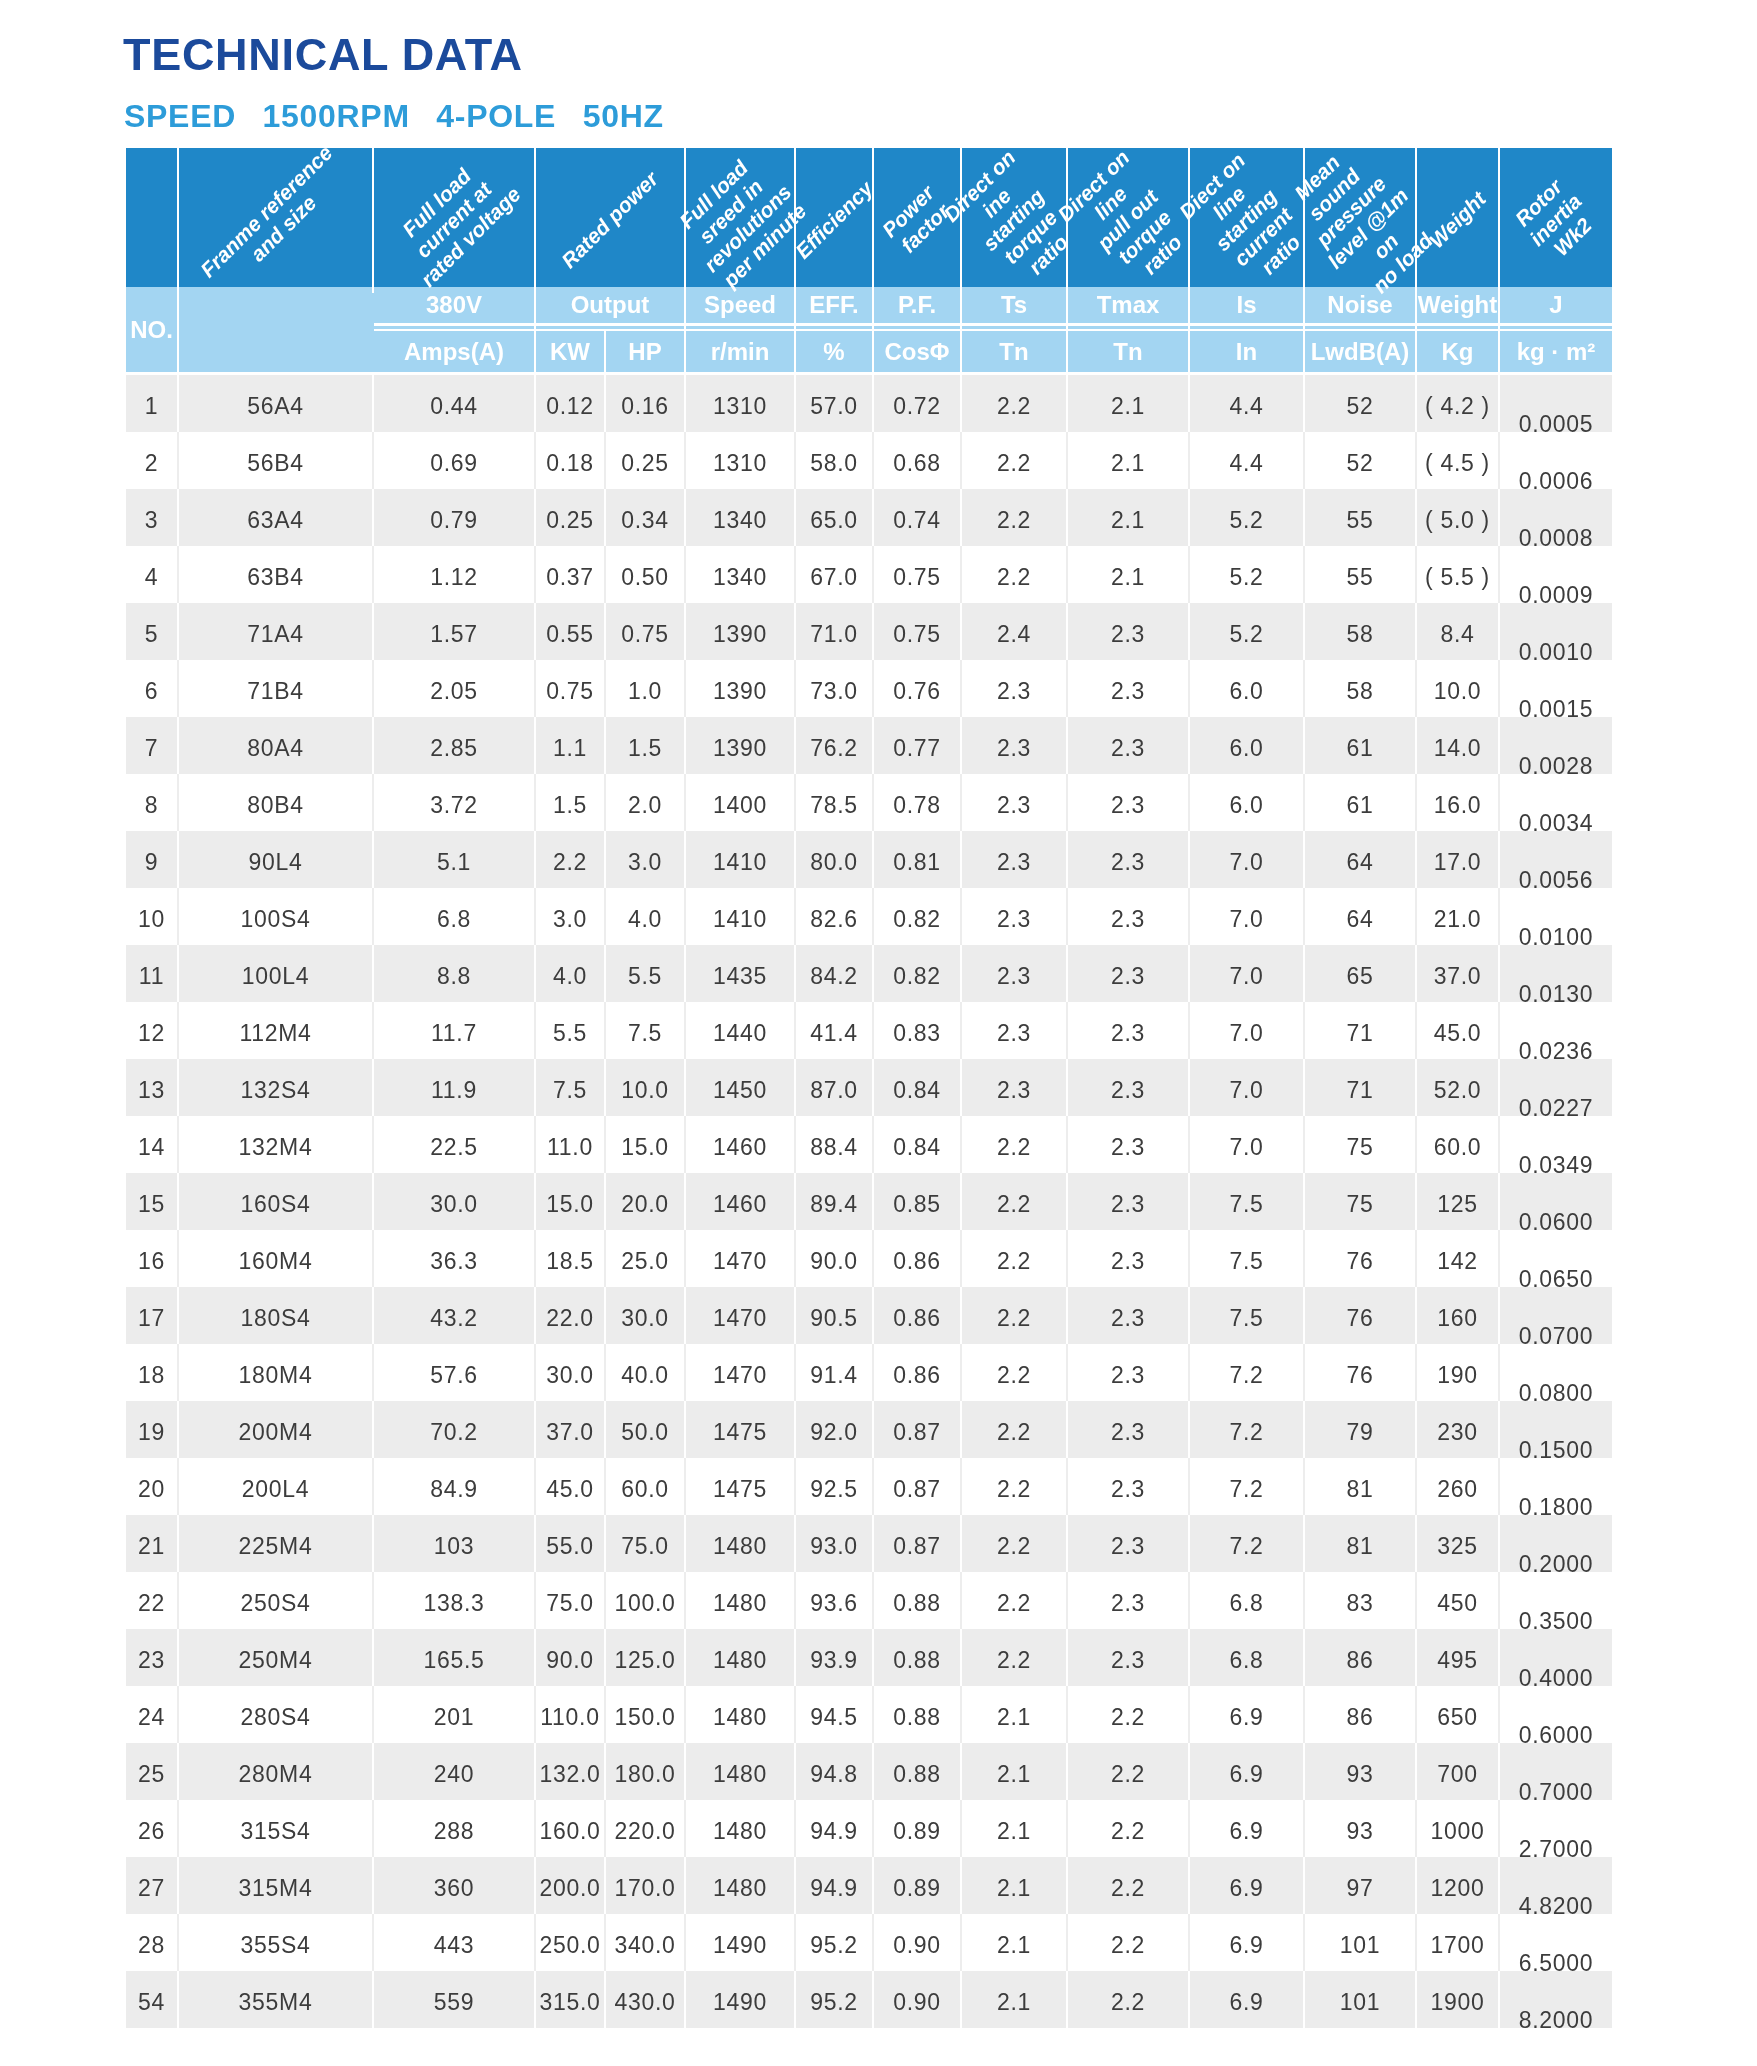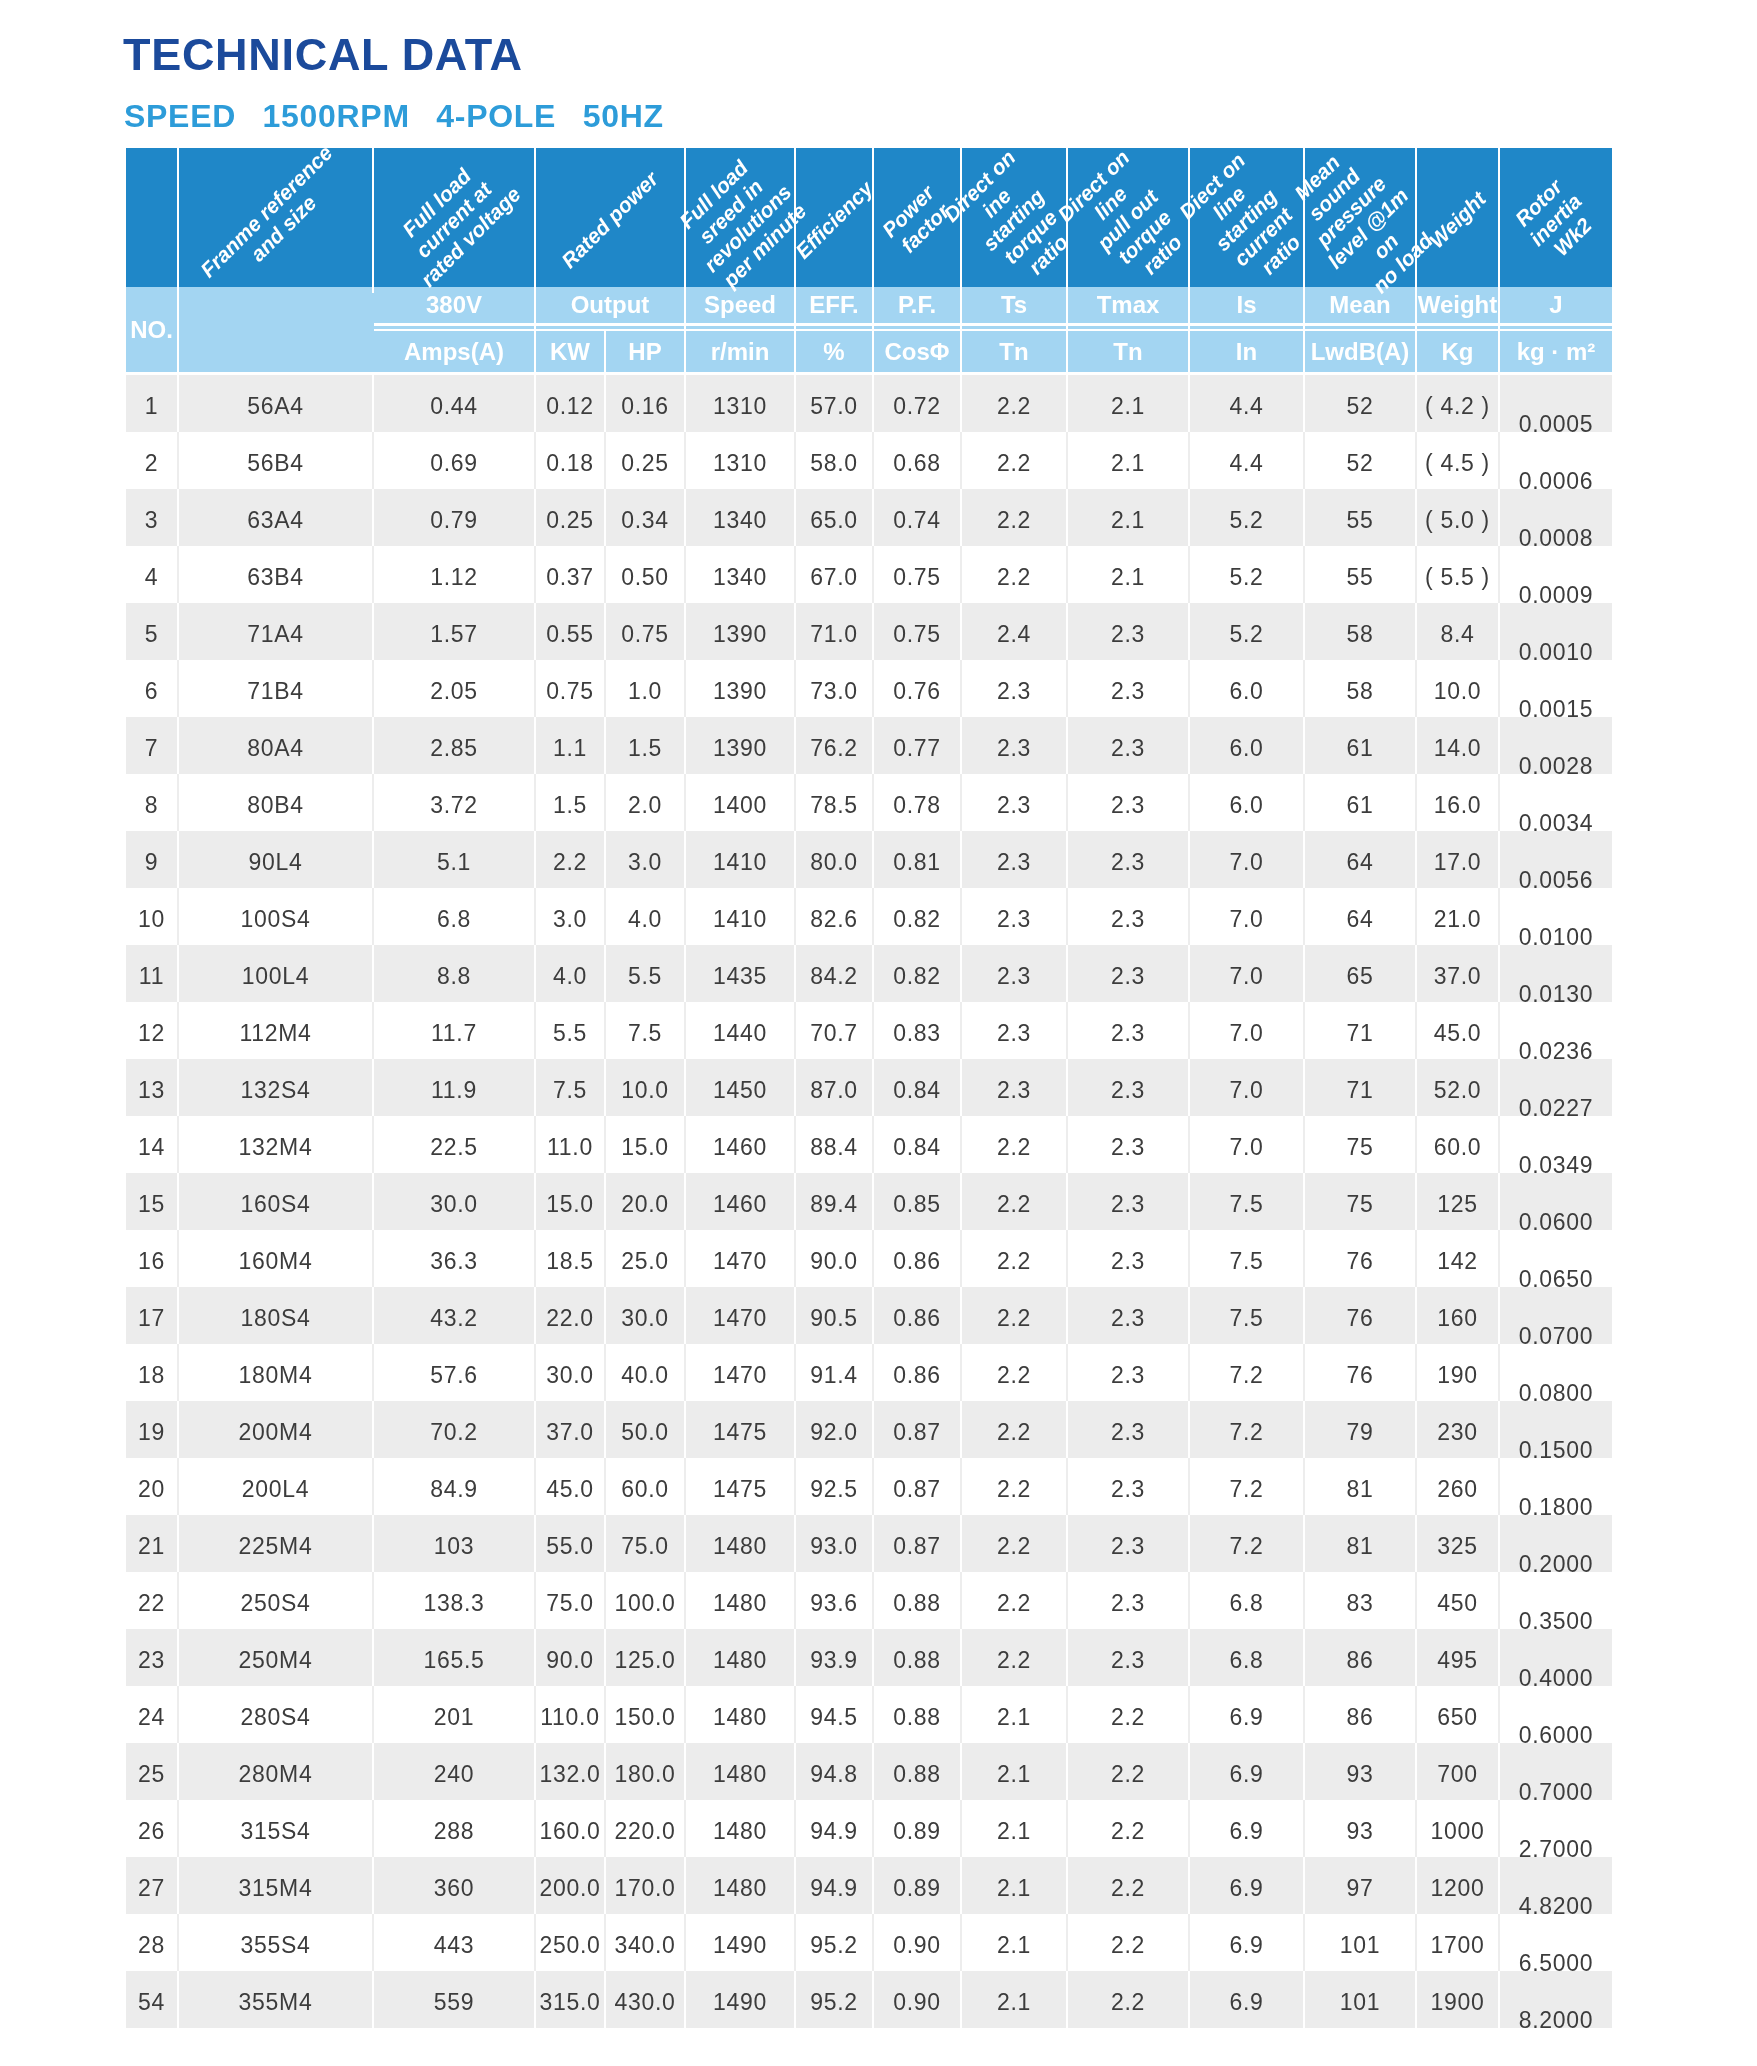--- a/index.html
+++ b/index.html
@@ -145,21 +145,21 @@
       <div class="sh full br" style="grid-column:1">NO.</div>
 
       <div class="sh br" style="grid-column:3;grid-row:1">380V</div>
       <div class="sh br" style="grid-column:4/6;grid-row:1">Output</div>
       <div class="sh br" style="grid-column:6;grid-row:1">Speed</div>
       <div class="sh br" style="grid-column:7;grid-row:1">EFF.</div>
       <div class="sh br" style="grid-column:8;grid-row:1">P.F.</div>
       <div class="sh br" style="grid-column:9;grid-row:1">Ts</div>
       <div class="sh br" style="grid-column:10;grid-row:1">Tmax</div>
       <div class="sh br" style="grid-column:11;grid-row:1">Is</div>
-      <div class="sh br" style="grid-column:12;grid-row:1">Mean</div>
+      <div class="sh br" style="grid-column:12;grid-row:1">Noise</div>
       <div class="sh br" style="grid-column:13;grid-row:1">Weight</div>
       <div class="sh" style="grid-column:14;grid-row:1">J</div>
 
       <div class="sep br" style="grid-column:3;grid-row:2"></div>
       <div class="sep br" style="grid-column:4/6;grid-row:2"></div>
       <div class="sep br" style="grid-column:6;grid-row:2"></div>
       <div class="sep br" style="grid-column:7;grid-row:2"></div>
       <div class="sep br" style="grid-column:8;grid-row:2"></div>
       <div class="sep br" style="grid-column:9;grid-row:2"></div>
       <div class="sep br" style="grid-column:10;grid-row:2"></div>
@@ -359,21 +359,21 @@
           <div class="cell">37.0</div>
           <div class="cell">0.0130</div>
         </div>
         <div class="trow even">
           <div class="cell">12</div>
           <div class="cell">112M4</div>
           <div class="cell">11.7</div>
           <div class="cell">5.5</div>
           <div class="cell">7.5</div>
           <div class="cell">1440</div>
-          <div class="cell">70.7</div>
+          <div class="cell">41.4</div>
           <div class="cell">0.83</div>
           <div class="cell">2.3</div>
           <div class="cell">2.3</div>
           <div class="cell">7.0</div>
           <div class="cell">71</div>
           <div class="cell">45.0</div>
           <div class="cell">0.0236</div>
         </div>
         <div class="trow odd">
           <div class="cell">13</div>

